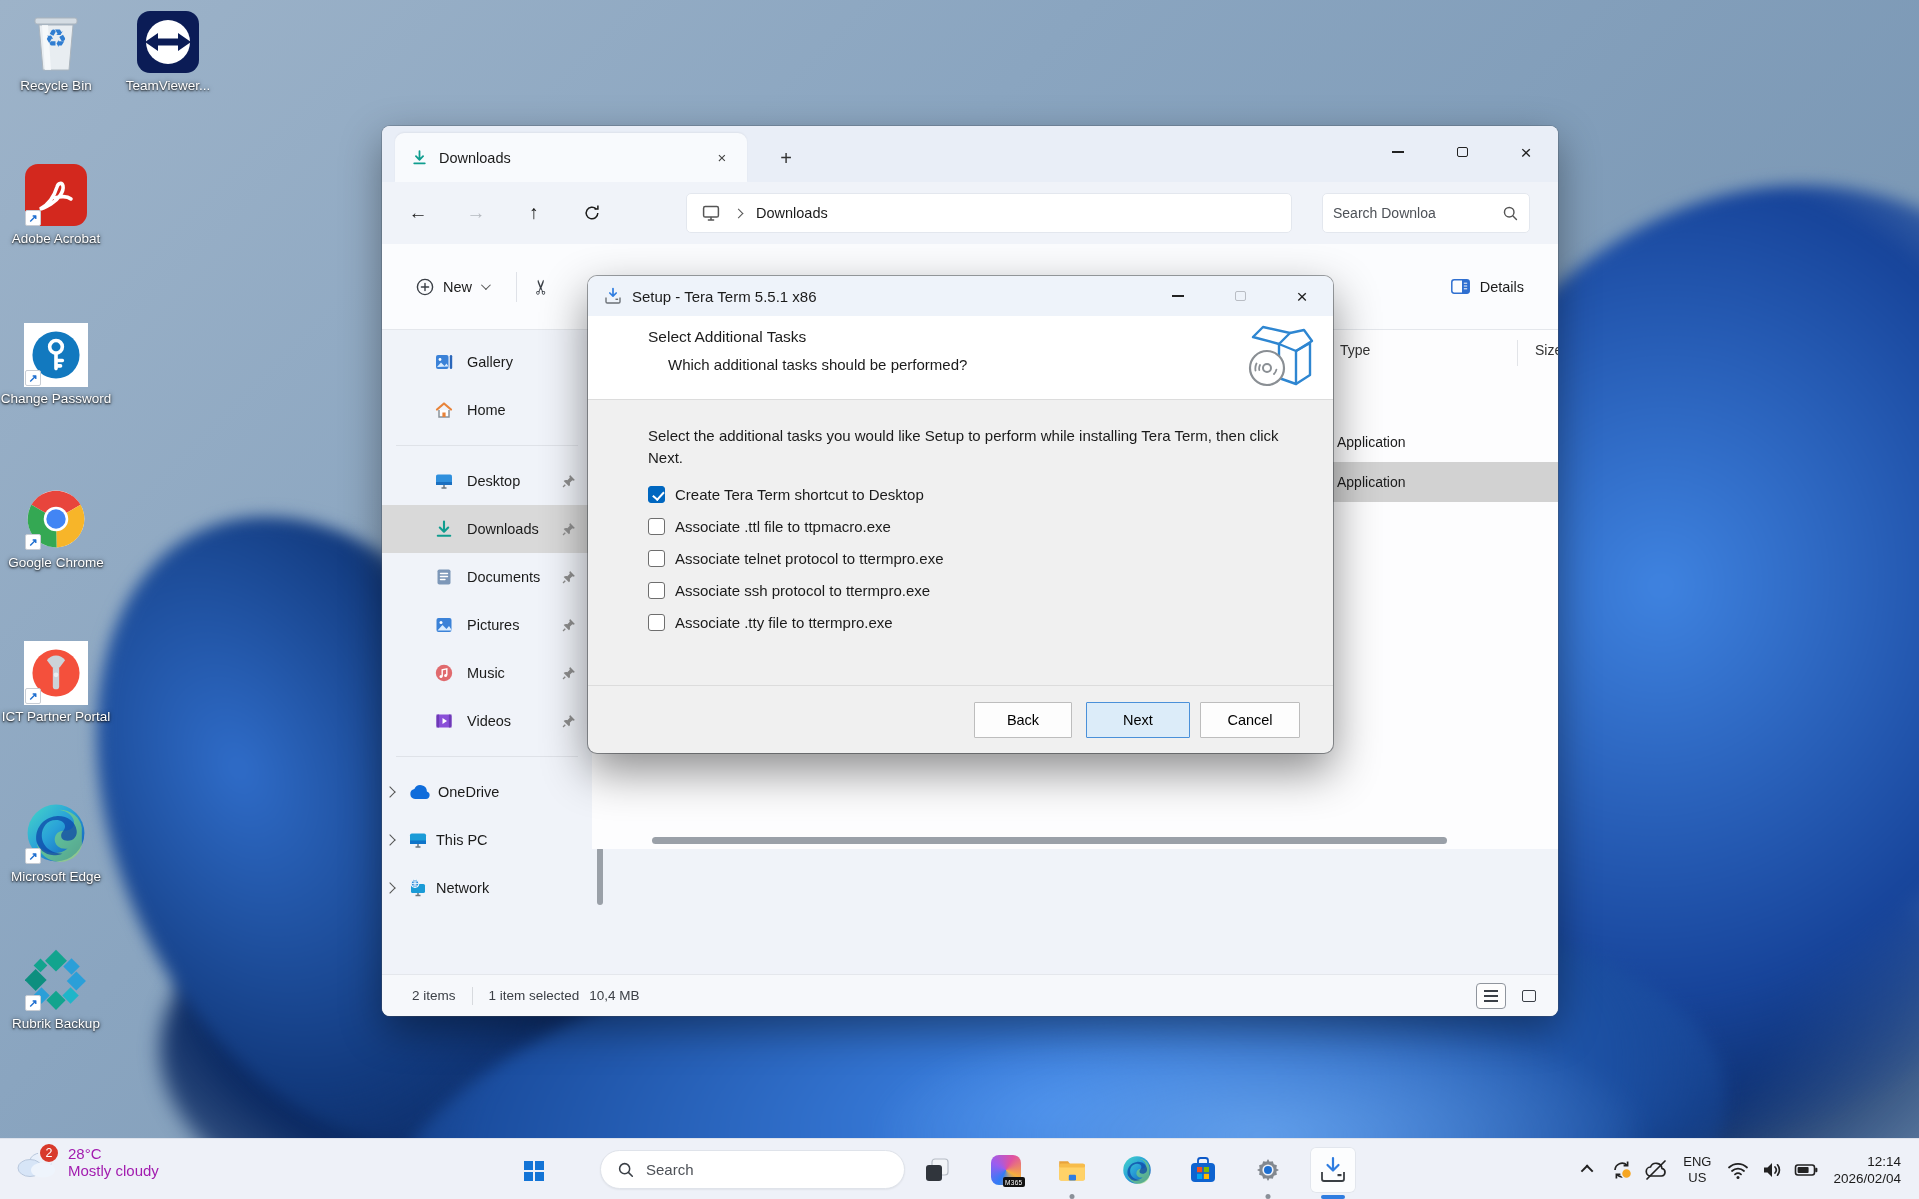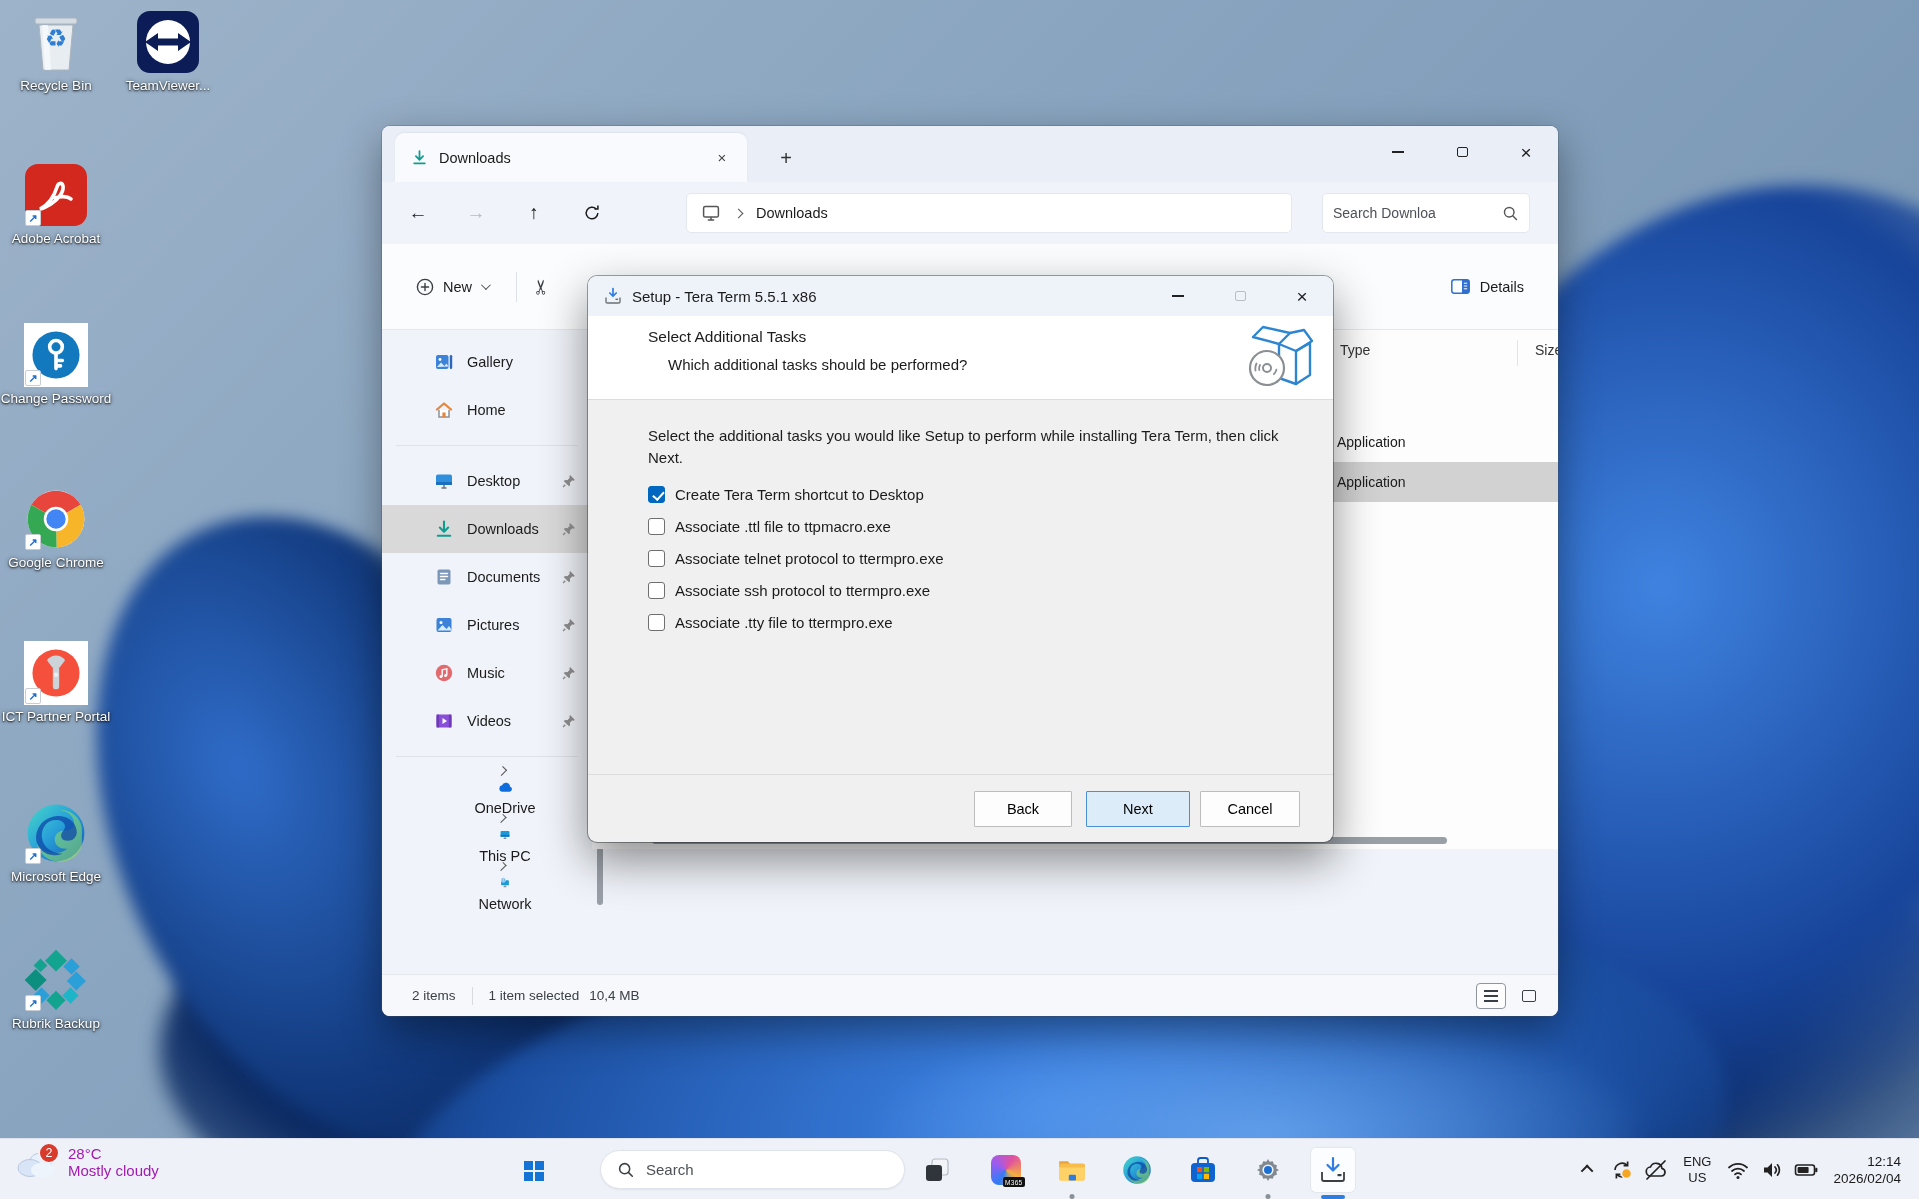--- a/index.html
+++ b/index.html
@@ -60,21 +60,21 @@
   .tb-sep{width:1px;height:30px;background:#dfe2e8;margin:0 16px;}
   .scissors{font-size:20px;color:#3a3f46;transform:rotate(-90deg);display:inline-block;}
   .tool-details{position:absolute;right:34px;display:flex;align-items:center;gap:10px;font-size:14.5px;}
   .chev-down{display:inline-block;width:7px;height:7px;border-right:1.5px solid #555;border-bottom:1.5px solid #555;transform:rotate(45deg) translateY(-2px);}
 
   .sidebar{position:absolute;left:0;top:204px;width:210px;bottom:167px;padding-top:8px;font-size:14.5px;}
   .sb-item{display:flex;align-items:center;height:48px;padding-left:52px;gap:13px;position:relative;}
   .sb-item.selected{background:#d9d9d9;}
   .sb-item .pin{margin-left:auto;margin-right:16px;display:flex;}
   .sb-div{height:1px;background:#dfe2e8;margin:11px 14px;}
-  .sb-tree{display:flex;align-items:center;height:48px;padding-left:36px;gap:8px;flex-direction:column;}
+  .sb-tree{display:flex;align-items:center;height:48px;padding-left:4px;gap:8px;}
   .sb-tree .chev{width:8px;height:8px;border-right:1.5px solid #555;border-bottom:1.5px solid #555;transform:rotate(-45deg);margin-right:6px;}
   .sb-scroll{position:absolute;left:215px;top:721px;width:6px;height:58px;background:#9aa0a8;border-radius:3px;}
 
   .flist{position:absolute;left:210px;top:204px;right:0;bottom:167px;background:#fdfdfe;}
   .col-head{position:absolute;left:0;top:6px;width:100%;height:32px;font-size:14px;color:#333;}
   .col-head .c-type{position:absolute;left:748px;top:6px;}
   .col-head .c-size{position:absolute;left:943px;top:6px;}
   .col-vline{position:absolute;left:925px;top:4px;width:1px;height:26px;background:#e2e4e8;}
   .frow{position:absolute;left:0;width:100%;height:40px;font-size:14px;display:flex;align-items:center;}
   .frow .cell-type{position:absolute;left:745px;}
@@ -85,21 +85,21 @@
   .statusbar{position:absolute;left:0;bottom:0;width:100%;height:42px;background:#f6f8fb;border-top:1px solid #e4e7ec;
     display:flex;align-items:center;font-size:13.5px;color:#3c4046;}
   .statusbar .st-sep{width:1px;height:18px;background:#d7dade;margin:0 16px;}
   .view-btns{position:absolute;right:14px;display:flex;gap:8px;}
   .vbtn{width:30px;height:26px;border-radius:4px;display:flex;align-items:center;justify-content:center;}
   .vbtn.active{border:1px solid #8f959d;background:#fdfdfd;}
   .lines-ico{width:14px;height:12px;background:repeating-linear-gradient(#3a3f46 0 2px,transparent 2px 5px);}
   .box-ico{width:14px;height:12px;border:1.6px solid #3a3f46;border-radius:2px;}
 
   
-  .dialog{position:absolute;left:588px;top:276px;width:745px;height:566px;background:#f0f0f0;border-radius:9px;
+  .dialog{position:absolute;left:588px;top:276px;width:745px;height:477px;background:#f0f0f0;border-radius:9px;
     box-shadow:0 18px 46px rgba(0,0,0,.45),0 0 0 1px rgba(70,75,82,.5);overflow:hidden;font-size:15px;}
   .dlg-title{position:absolute;left:0;top:0;width:100%;height:40px;background:#eef3fa;display:flex;align-items:center;padding-left:16px;gap:10px;}
   .dlg-title .t{font-size:15px;}
   .dlg-ctrl{position:absolute;top:0;right:0;height:40px;display:flex;}
   .dlg-ctrl .c{width:62px;height:40px;display:flex;align-items:center;justify-content:center;}
   .dlg-head{position:absolute;left:0;top:40px;width:100%;height:84px;background:#fff;border-bottom:1px solid #dcdcdc;}
   .dlg-head .h1{position:absolute;left:60px;top:12px;font-weight:normal;font-size:15.5px;}
   .dlg-head .h2{position:absolute;left:80px;top:40px;font-size:15px;}
   .dlg-boxicon{position:absolute;right:12px;top:2px;}
   .dlg-body-text{position:absolute;left:60px;top:149px;width:650px;line-height:22px;}

